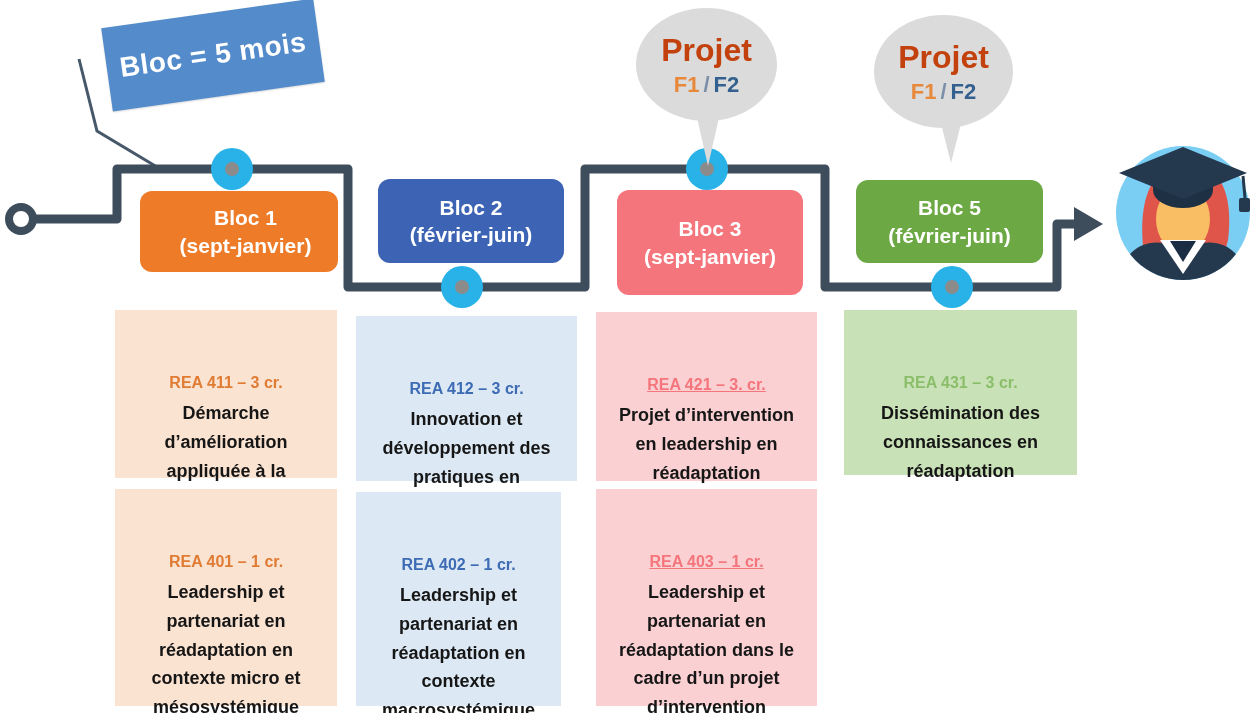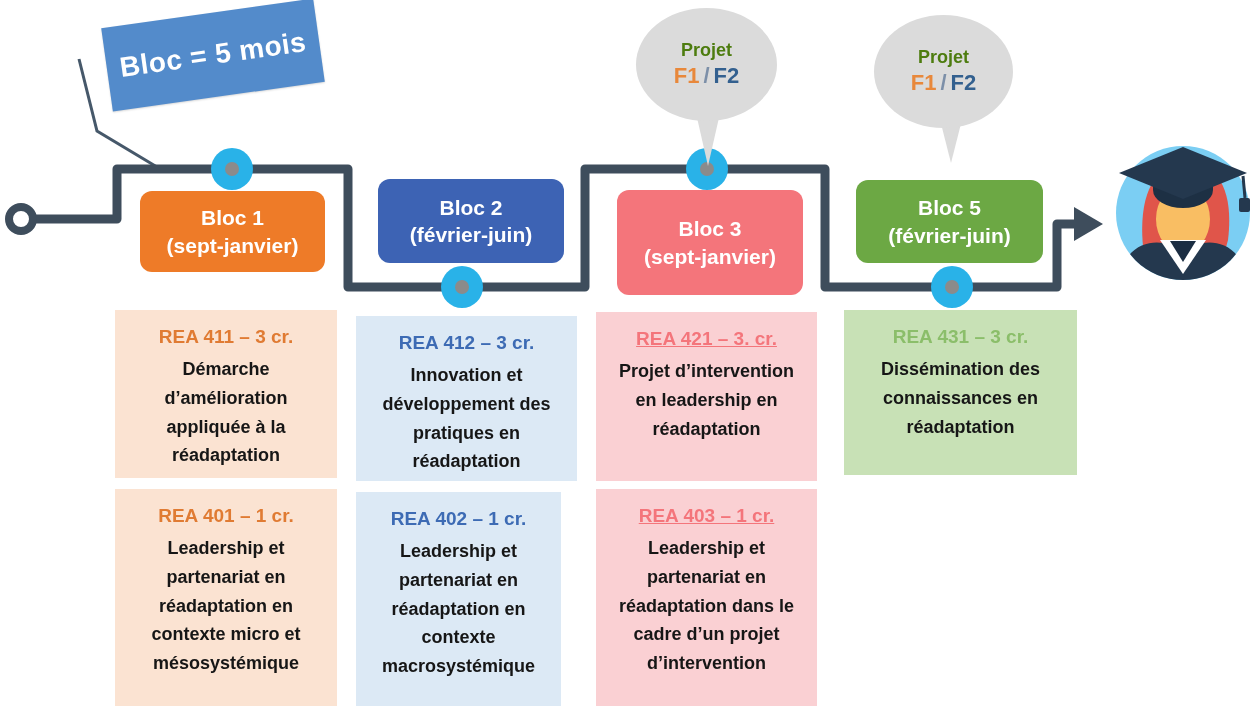--- a/index.html
+++ b/index.html
@@ -19,43 +19,43 @@
   }
 
   
   .bubble{
     position:absolute;border-radius:50%;background:#DBDBDB;
     display:flex;flex-direction:column;align-items:center;justify-content:center;
     text-align:center;line-height:1.2;
   }
   .bubble-1{left:636px;top:8px;width:141px;height:113px;}
   .bubble-2{left:874px;top:15px;width:139px;height:113px;}
-  .bubble .ptitle{color:#4d7c0f;font-size:18px;font-weight:bold;}
+  .bubble .ptitle{color:#c2410c;font-size:32px;font-weight:bold;}
   .bubble .pline{font-size:22px;font-weight:bold;margin-top:2px;}
   .bubble .f1{color:#E8883B;}
   .bubble .sep{color:#7C8FA8;font-weight:bold;padding:0 4px;}
   .bubble .f2{color:#33608F;}
 
   
   .block{
     position:absolute;border-radius:12px;color:#fff;text-align:center;
     display:flex;flex-direction:column;align-items:center;justify-content:center;
     font-weight:bold;font-size:21px;line-height:1.3;
   }
-  .block-1{left:140px;top:191px;width:185px;height:81px;background:#EE7B28;}
+  .block-1{left:140px;top:191px;width:185px;height:81px;background:#EE7B28;padding-left:13px;}
   .block-2{left:378px;top:179px;width:186px;height:84px;background:#3D63B4;}
   .block-3{left:617px;top:190px;width:186px;height:105px;background:#F4757B;}
   .block-4{left:856px;top:180px;width:187px;height:83px;background:#6CA844;}
 
   
   .card{
     position:absolute;box-sizing:border-box;text-align:center;
     padding:16px 12px 0 12px;
   }
-  .card .code{font-size:19px;font-weight:bold;margin-bottom:7px;white-space:nowrap;}
+  .card .code{font-size:16px;font-weight:bold;margin-bottom:7px;white-space:nowrap;margin-top:48px;}
   .card .body{font-size:18px;font-weight:bold;color:#161616;line-height:1.6;}
   .bg-orange{background:#FBE3D2;} .bg-blue{background:#DCE9F5;}
   .bg-pink{background:#FAD0D3;}   .bg-green{background:#C8E1B6;}
   .code-orange{color:#E07B33;} .code-blue{color:#3D6BB4;}
   .code-pink{color:#F4757B;text-decoration:underline;}   .code-green{color:#8BBE6A;}
 
   .card-1{left:115px;top:310px;width:222px;height:168px;}
   .card-2{left:356px;top:316px;width:221px;height:165px;}
   .card-3{left:596px;top:312px;width:221px;height:169px;}
   .card-4{left:844px;top:310px;width:233px;height:165px;}

